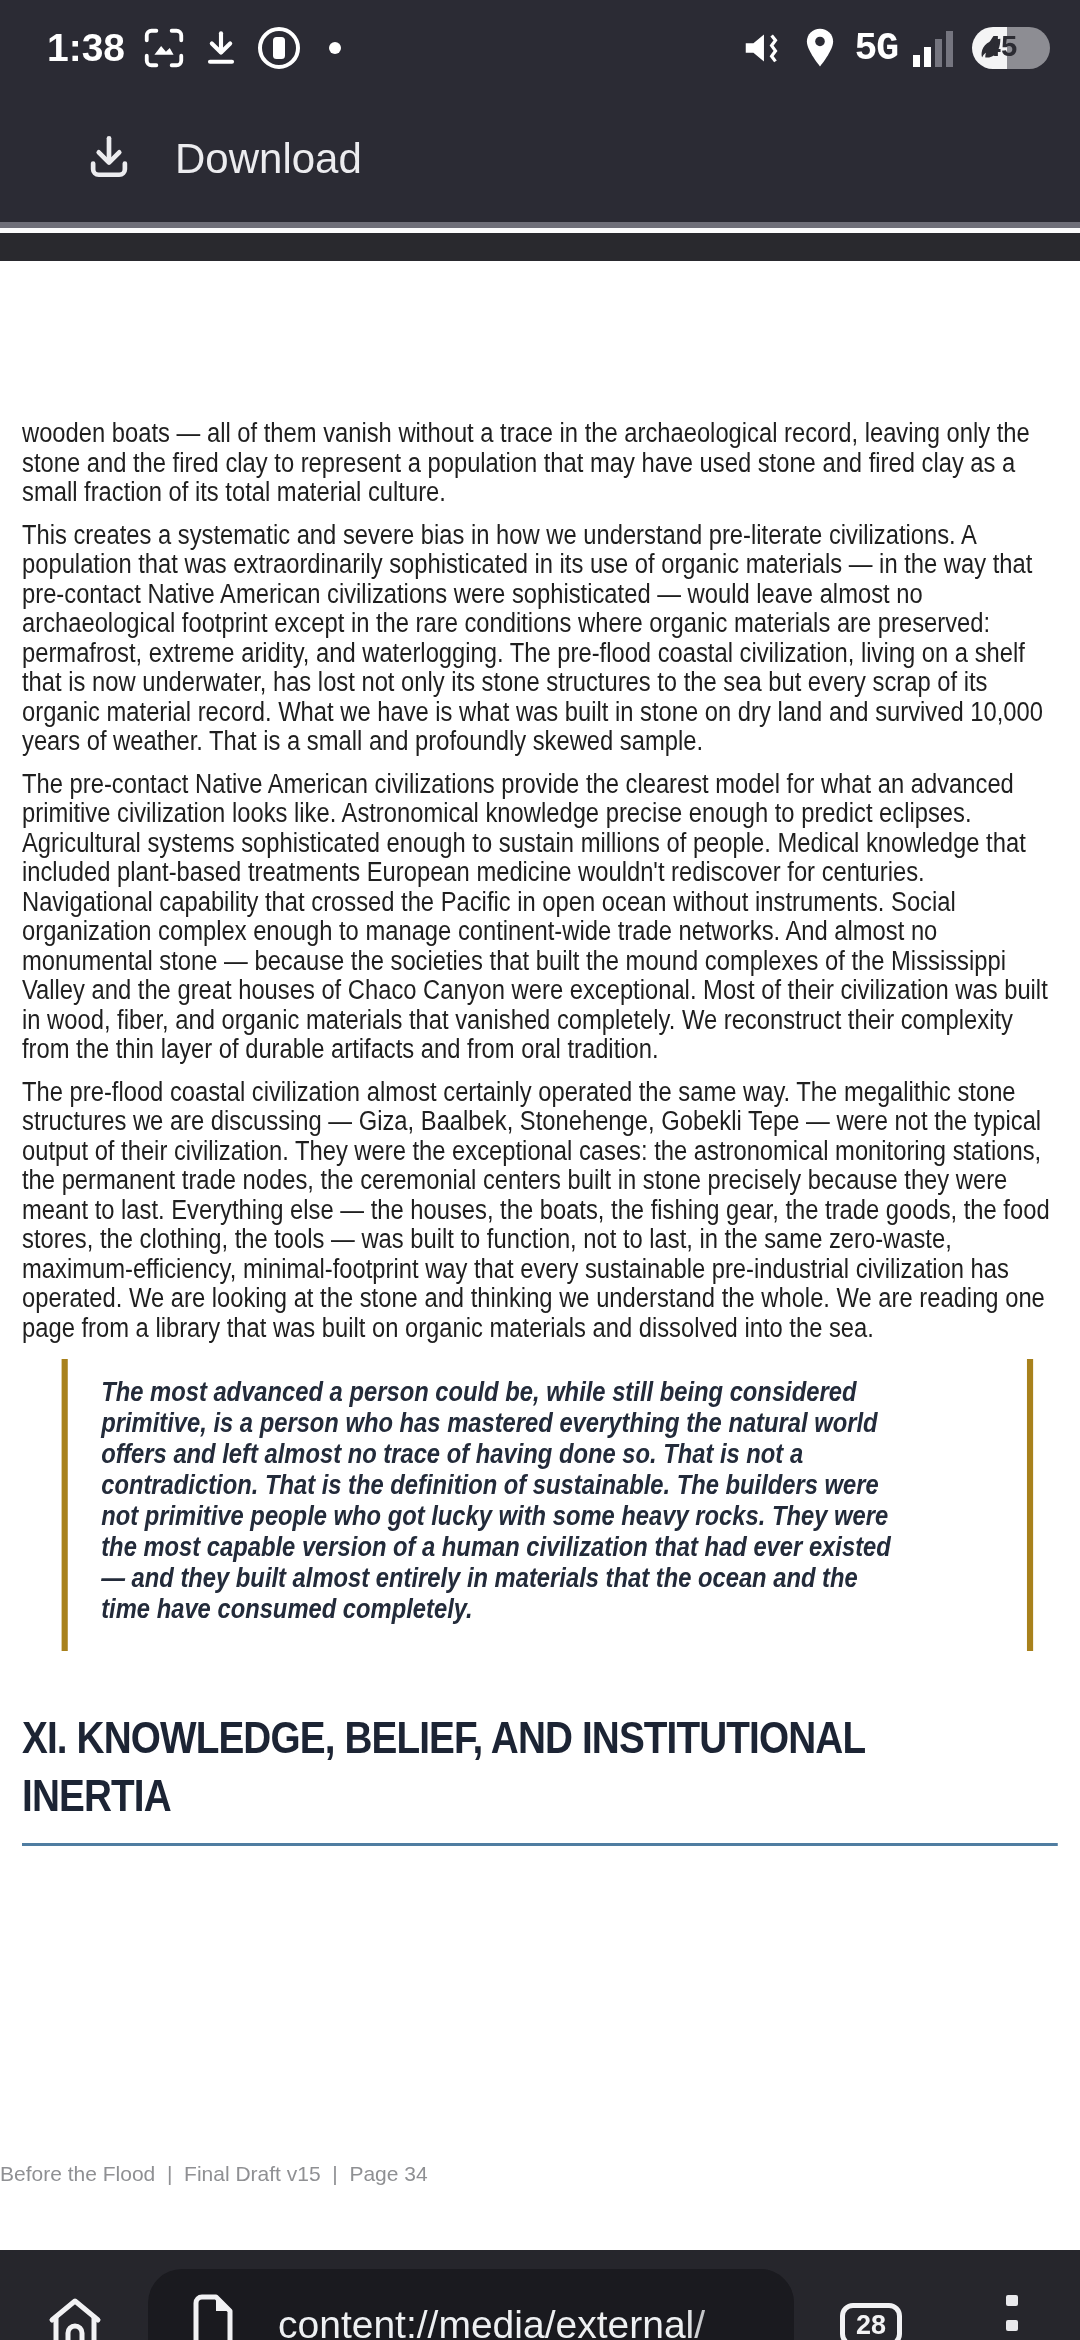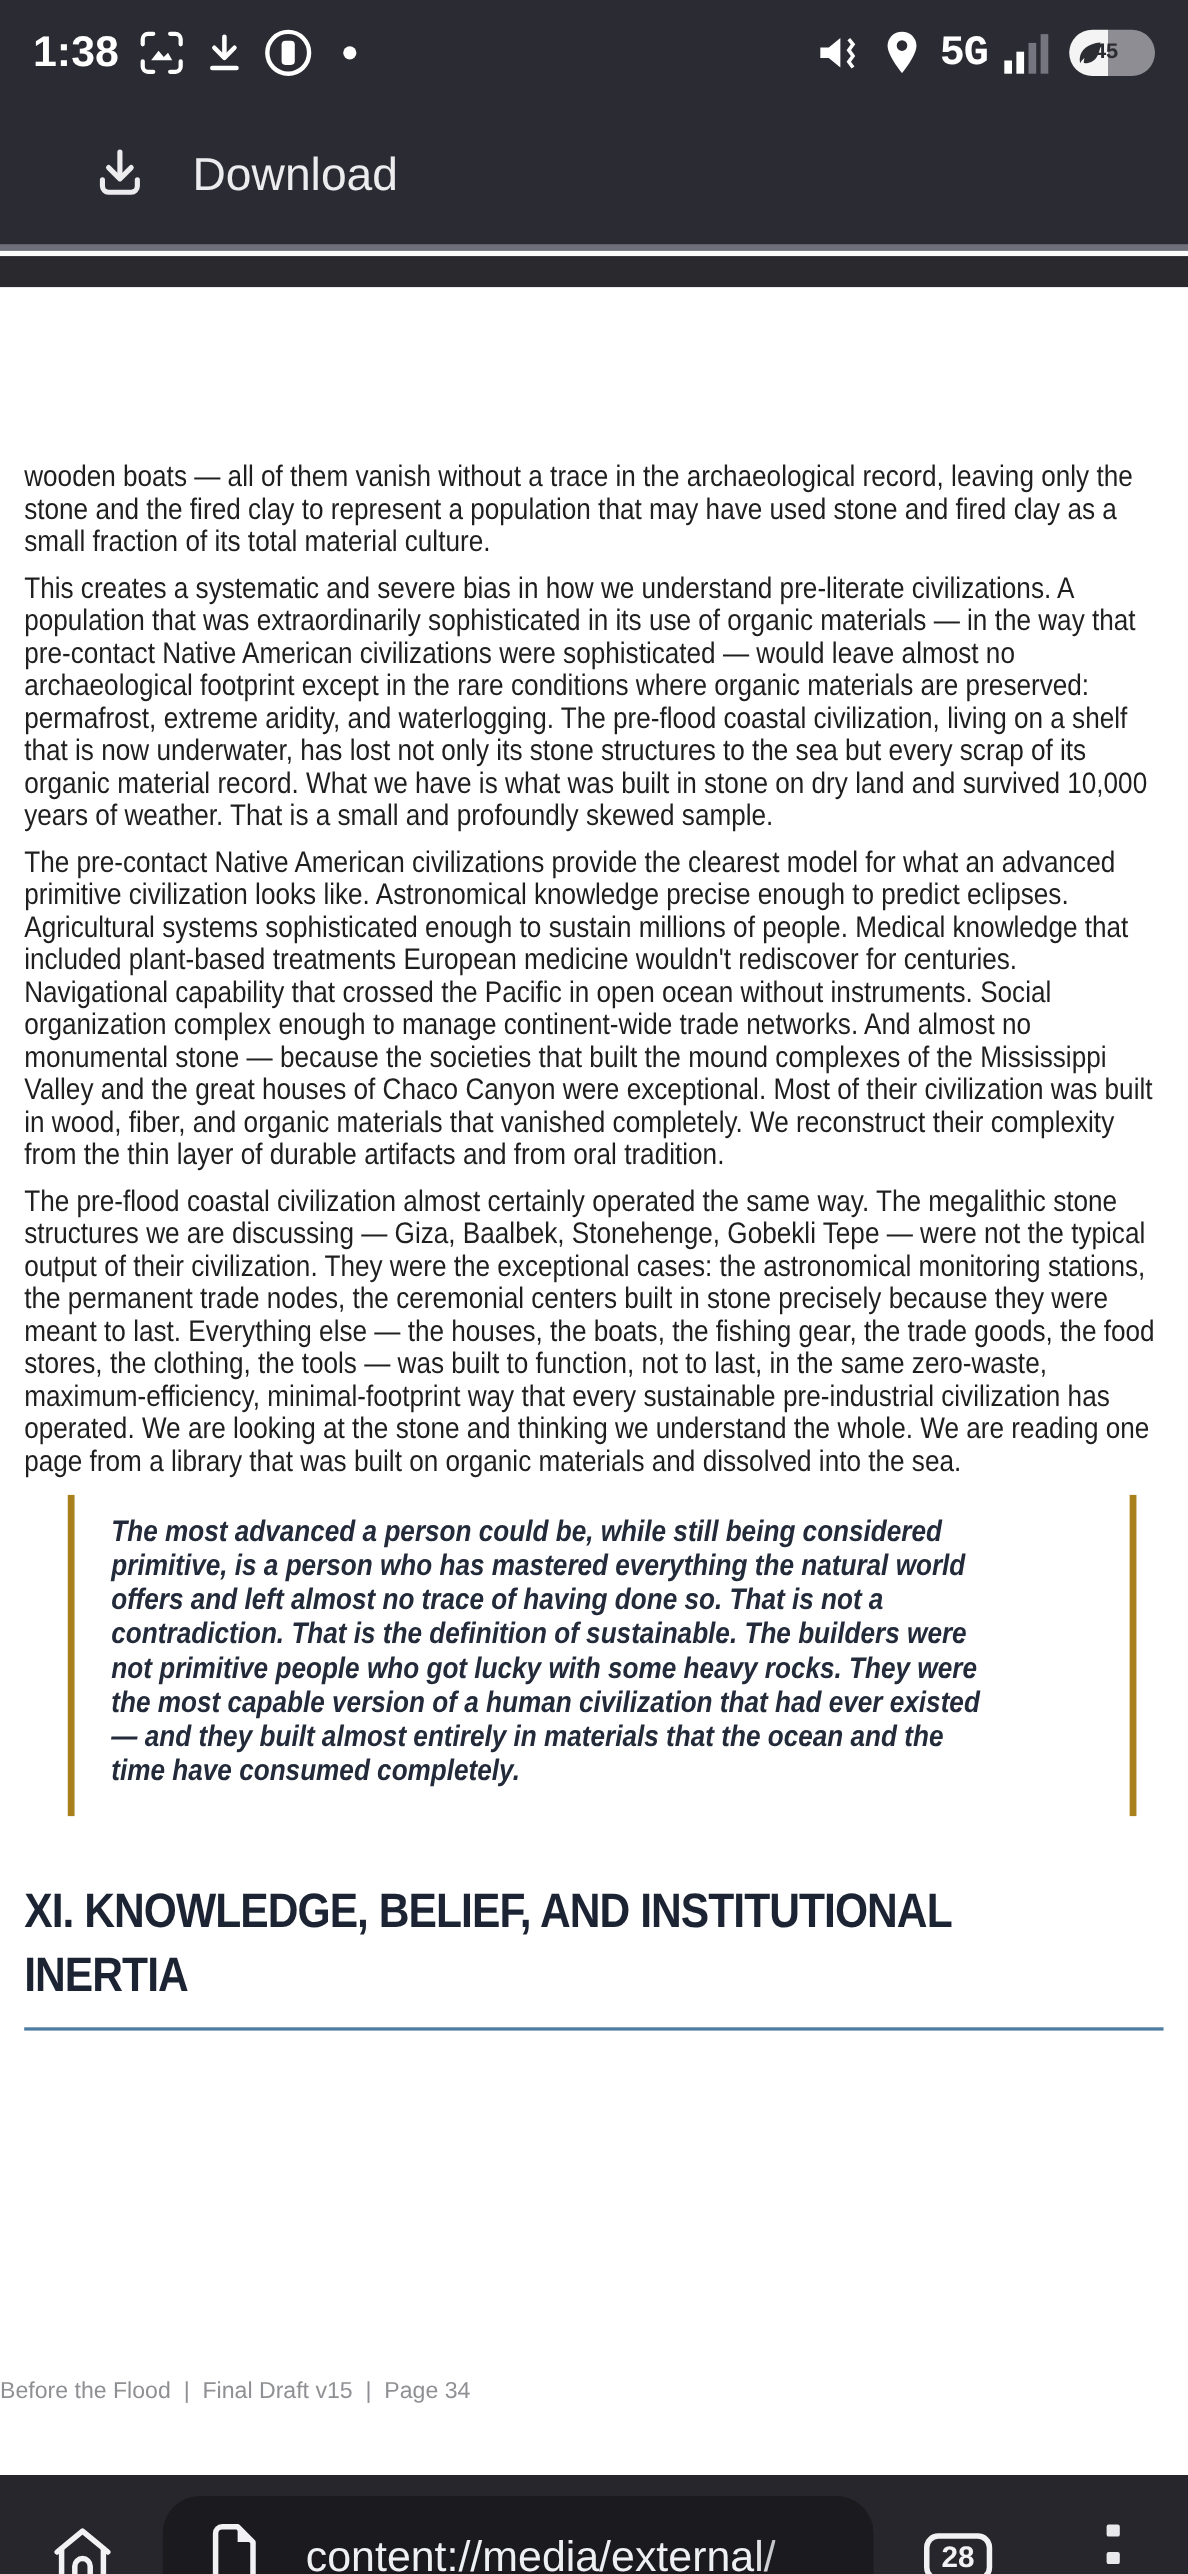--- a/index.html
+++ b/index.html
@@ -8,36 +8,36 @@
     width:1080px; height:2340px;
     font-family:"Liberation Sans", sans-serif;
     background:#2b2b34;
     position:relative; overflow:hidden;
   }
 
   
   .status-bar{
     height:96px; background:#2b2b34;
     display:flex; align-items:center;
-    padding:0 30px 0 30px; color:#fff;
+    padding:0 30px 0 47px; color:#fff;
   }
   .status-time{ font-size:39px; font-weight:700; letter-spacing:0; }
   .status-left-icons{ display:flex; align-items:center; gap:12px; margin-left:16px; }
   .status-left-icons svg, .status-right svg { display:block; }
   .notif-dot{ width:12px; height:12px; border-radius:50%; background:#fff; margin-left:14px; }
   .status-right{ margin-left:auto; display:flex; align-items:center; gap:13px;font-family:Liberation Mono, monospace; }
   .net-label{ font-size:38px; font-weight:700; letter-spacing:-1px; }
   .battery-pill{
     width:78px; height:42px; border-radius:21px; overflow:hidden;
     background:linear-gradient(to right,#f4f4f5 0,#f4f4f5 45%,#8d8d93 45%,#8d8d93 100%);
     display:flex; align-items:center; position:relative;
   }
   .battery-num{
-    position:absolute; left:22px; top:50%; transform:translateY(-50%);
-    font-size:20px; font-weight:700; color:#2c2c33; letter-spacing:-1px;
+    position:absolute; left:12px; top:50%; transform:translateY(-50%);
+    font-size:29px; font-weight:700; color:#2c2c33; letter-spacing:-1px;
   }
 
   
   .app-header{
     height:126px; background:#2b2b34;
     display:flex; align-items:center; padding-left:81px;
   }
   .app-header-label{ margin-left:38px; font-size:42px; color:#ececef; }
   .hr-gray{ height:6px; background:#6f6f79; }
   .hr-white{ height:5px; background:#fbfbfc; }

